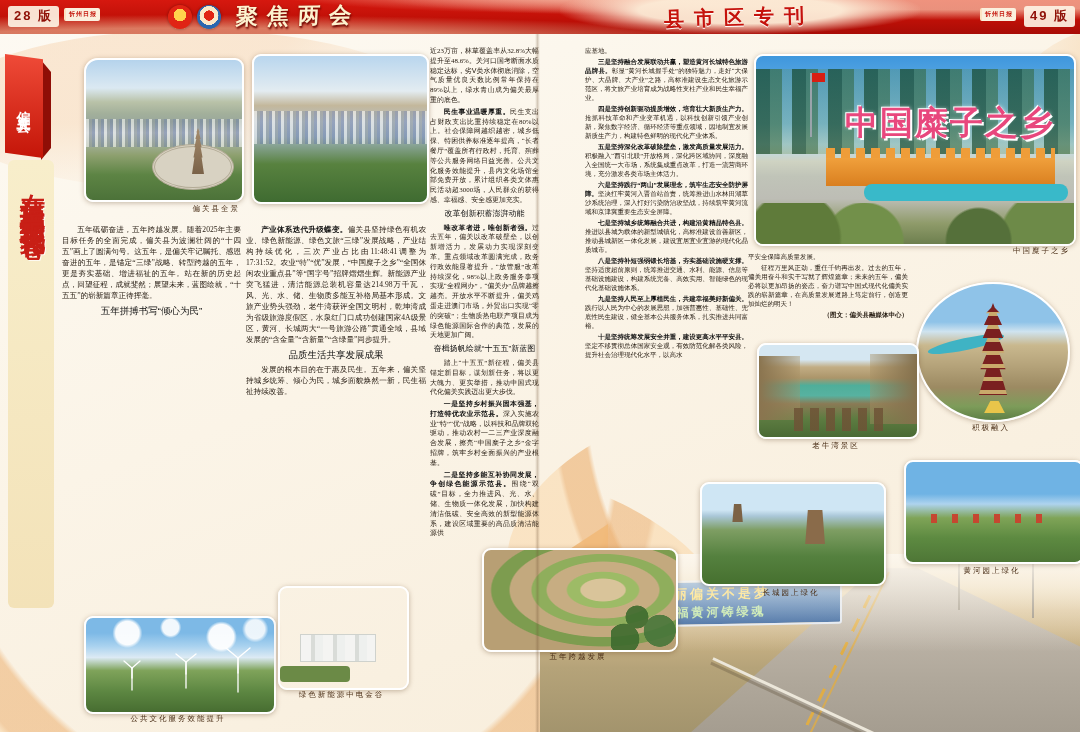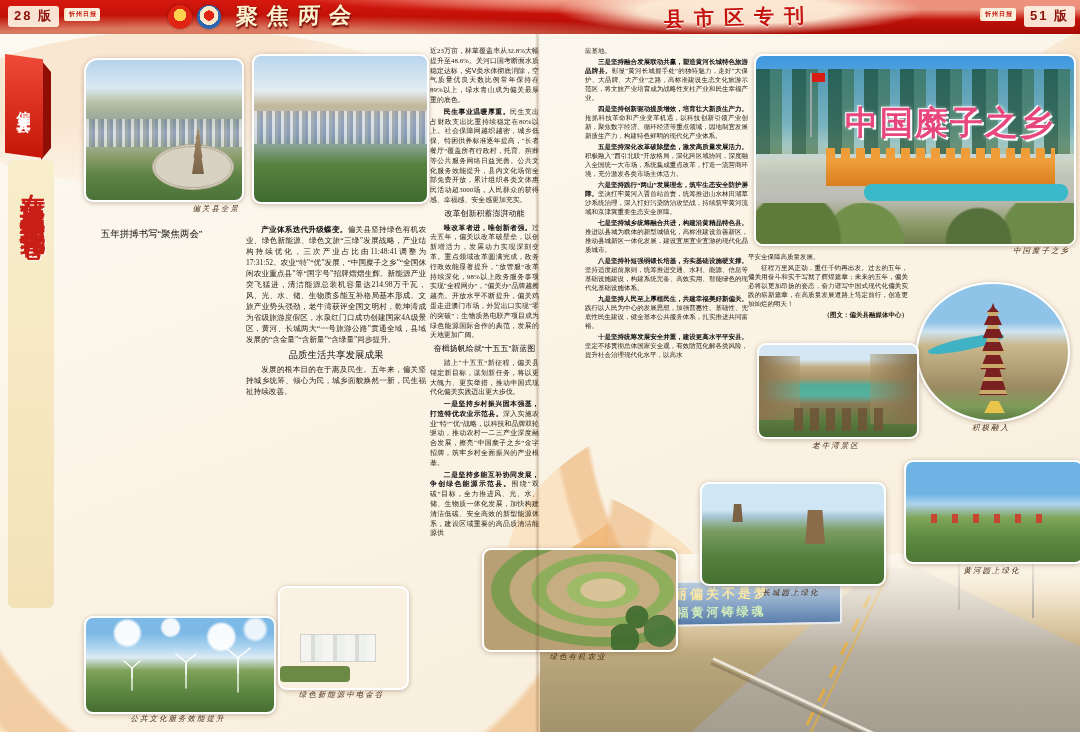--- a/index.html
+++ b/index.html
@@ -72,21 +72,21 @@
   #col1{left:62px;top:224px;width:179px;height:338px;font-size:7.6px;line-height:11px;}
   #col2{left:246px;top:224px;width:180px;height:338px;font-size:7.6px;line-height:11px;}
   #col3{left:430px;top:46px;width:109px;height:518px;font-size:6.9px;line-height:9.8px;}
   #col4{left:585px;top:46px;width:163px;height:412px;font-size:6.5px;line-height:9px;}
   #col5{left:748px;top:252px;width:160px;height:92px;font-size:6.5px;line-height:9px;}
   #col1 h4,#col2 h4{font-size:9.5px;} #col3 h4{font-size:8px;}
   .credit{text-align:right;text-indent:0 !important;font-weight:bold;}
   
   .photo{position:absolute;border-radius:9px;overflow:hidden;z-index:5;
     border:2px solid #fff;box-shadow:0 1px 5px rgba(92,60,30,.35);}
-  .cap{position:absolute;z-index:9;font-family:"Liberation Serif",serif;font-style:italic;
+  .cap{position:absolute;z-index:9;font-family:"Liberation Serif",serif;
     font-size:7.5px;color:#4a2e16;letter-spacing:2px;text-align:center;}
   .cap.right{text-align:right;}
   #photo-pan1{left:84px;top:58px;width:156px;height:140px;border-radius:14px 9px 9px 9px;
     background:linear-gradient(180deg,#b5d3ec 0%,#dbe9f2 20%,#b9c2a8 30%,#a3b09b 38%,#9aa89b 44%,#b7bfc2 52%,#8ea06f 68%,#5d8444 82%,#4c7239 100%);}
   #photo-pan2{left:252px;top:54px;width:173px;height:146px;
     background:linear-gradient(180deg,#b9d6ee 0%,#e3ecf1 24%,#c3b79b 34%,#b6c0c6 45%,#9fb3bd 55%,#58823f 74%,#3f6b31 100%);}
   .cityband{position:absolute;left:0;width:100%;opacity:.7;
     background:repeating-linear-gradient(90deg,rgba(255,255,255,.75) 0 3px,rgba(140,150,160,.65) 3px 6px,rgba(90,110,170,.5) 6px 9px);}
   .plaza{position:absolute;right:8px;bottom:10px;width:76px;height:40px;border-radius:50%;
     background:#d8d2c2;border:3px double #b3ab96;}
@@ -203,21 +203,21 @@
   </div>
 
   <div class="banner">
     <span class="pagenum" id="pagenum-left">28 版</span>
     <span class="masthead" id="masthead-left">忻州日报</span>
     <span class="emblem" id="emblem-national"></span>
     <span class="emblem" id="emblem-cppcc"></span>
     <span id="focus-title">聚焦两会</span>
     <span id="section-title">县市区专刊</span>
     <span class="masthead" id="masthead-right">忻州日报</span>
-    <span class="pagenum" id="pagenum-right">51 版</span>
+    <span class="pagenum" id="pagenum-right">49 版</span>
   </div>
 
   <div class="rail-band"></div>
   <div class="county-badge">
     <div class="fold"></div>
     <div class="front">
         <span>偏关县</span>
       </div>
   </div>
   <div id="headline">在黄河长城握手处书写现代化答卷</div>
@@ -255,21 +255,21 @@
 
   <div class="photo" id="photo-jingu">
     <div class="plant"></div>
     <div class="green-strip"></div>
   </div>
   <div class="cap" style="left:258px;top:690px;width:167px;text-align:center;">绿色新能源中电金谷</div>
 
   <div class="photo" id="photo-terr">
     <div class="terr-trees"></div>
   </div>
-  <div class="cap" style="left:482px;top:652px;width:192px;">绿色有机农业</div>
+  <div class="cap" style="left:482px;top:652px;width:192px;">五年跨越发展</div>
 
   <div class="photo" id="photo-millet">
     <div class="trees"></div>
     <div class="flagpole"></div>
     <div class="flag"></div>
     <div class="wall-teeth"></div>
     <div class="wall"></div>
     <div class="wave"></div>
     <div class="millet-text">中国糜子之乡</div>
     <div class="shrubs"></div>
@@ -295,21 +295,22 @@
     <div class="tower1"></div>
   </div>
   <div class="cap" style="left:700px;top:588px;width:182px;">长城园上绿化</div>
 
   <div class="photo" id="photo-hh">
     <div class="banners"></div>
   </div>
   <div class="cap" style="left:904px;top:566px;width:176px;">黄河园上绿化</div>
 
   <div class="col" id="col1">
-      <h4>五年拼搏书写“聚焦两会”</h4>
+      <p>五年砥砺奋进，五年跨越发展。随着2025年主要目标任务的全面完成，偏关县为波澜壮阔的“十四五”画上了圆满句号。这五年，是偏关牢记嘱托、感恩奋进的五年，是锚定“三绿”战略、转型跨越的五年，更是夯实基础、增进福祉的五年。站在新的历史起点，回望征程，成就斐然；展望未来，蓝图绘就，“十五五”的崭新篇章正待挥毫。</p>
+      <h4>五年拼搏书写“倾心为民”</h4>
     </div>
   <div class="col" id="col2">
       <p><b>产业体系迭代升级蝶变。</b>偏关县坚持绿色有机农业、绿色新能源、绿色文旅“三绿”发展战略，产业结构持续优化，三次产业占比由11:48:41调整为17:31:52。农业“特”“优”发展，“中国糜子之乡”“全国休闲农业重点县”等“国字号”招牌熠熠生辉。新能源产业突飞猛进，清洁能源总装机容量达214.98万千瓦，风、光、水、储、生物质多能互补格局基本形成。文旅产业势头强劲，老牛湾获评全国文明村，乾坤湾成为省级旅游度假区，水泉红门口成功创建国家4A级景区，黄河、长城两大“一号旅游公路”贯通全域，县域发展的“含金量”“含新量”“含绿量”同步提升。</p>
       <h4>品质生活共享发展成果</h4>
       <p>发展的根本目的在于惠及民生。五年来，偏关坚持城乡统筹、倾心为民，城乡面貌焕然一新，民生福祉持续改善。</p>
     </div>
   <div class="col" id="col3">
       <p class="cont">近23万亩，林草覆盖率从32.8%大幅提升至48.6%。关河口国考断面水质稳定达标，劣Ⅴ类水体彻底消除，空气质量优良天数比例常年保持在89%以上，绿水青山成为偏关最厚重的底色。</p>
       <p><b>民生事业温暖厚重。</b>民生支出占财政支出比重持续稳定在80%以上。社会保障网越织越密，城乡低保、特困供养标准逐年提高，“长者餐厅”覆盖所有行政村，托育、殡葬等公共服务网络日益完善。公共文化服务效能提升，县内文化场馆全部免费开放，累计组织各类文体惠民活动超3000场，人民群众的获得感、幸福感、安全感更加充实。</p>
       <h4>改革创新积蓄澎湃动能</h4>

